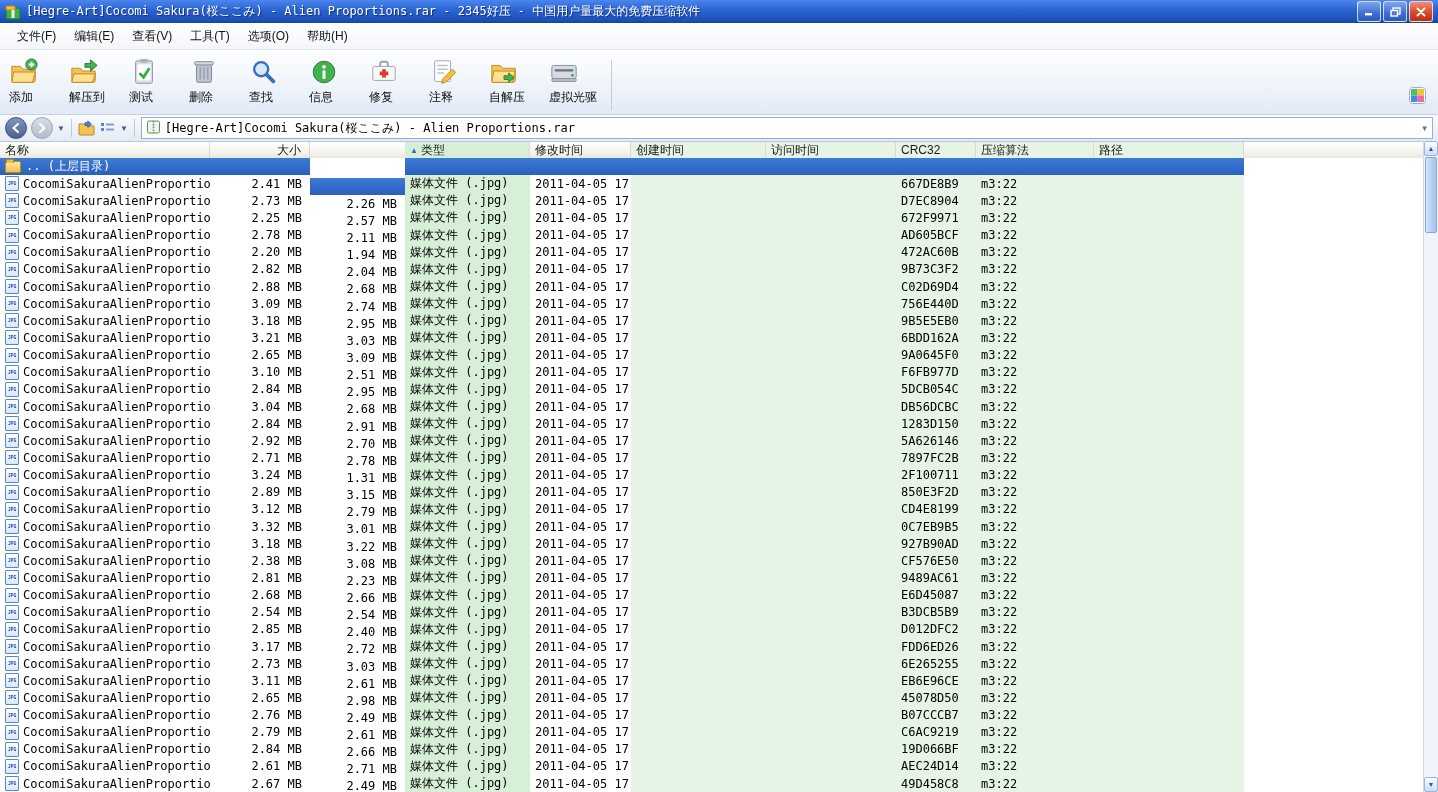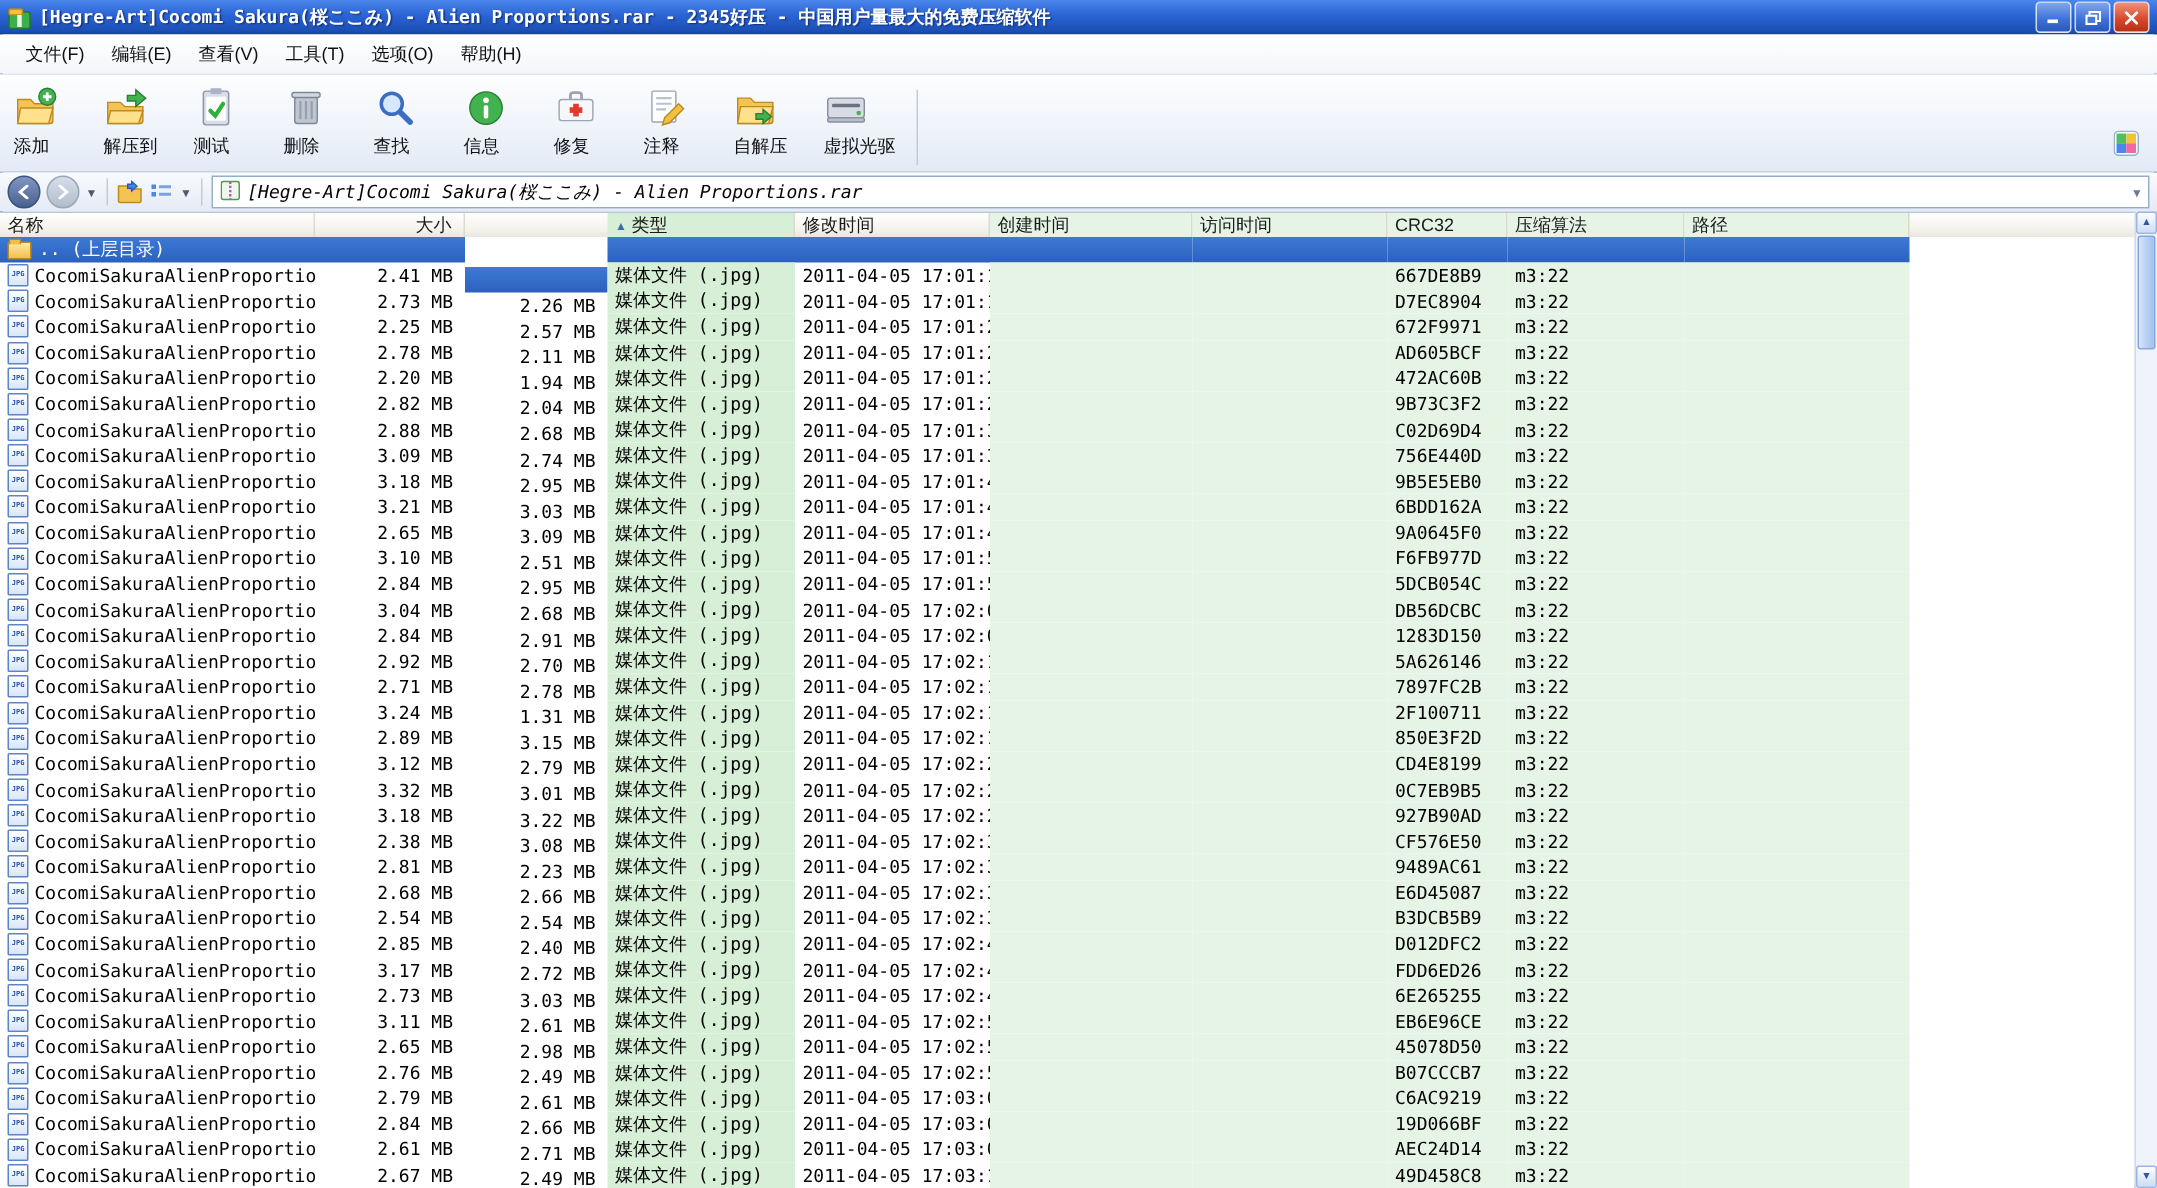--- a/index.html
+++ b/index.html
@@ -3,21 +3,21 @@
 <meta charset="utf-8">
 <style>
   html,body{margin:0;padding:0;width:1438px;height:792px;overflow:hidden;
     font-family:"Liberation Sans", sans-serif;background:#fff;}
   .window{position:relative;width:1438px;height:792px;box-shadow:inset 0 0 0 2px #1e53b8;}
 
   
   .titlebar{height:23px;background:linear-gradient(#4a86ec,#2a63d4 45%,#1c4fb4 90%,#17409a);
     display:flex;align-items:center;padding:0 5px;color:#fff;}
   .app-icon{width:16px;height:16px;margin-right:5px;flex:0 0 auto;}
-  .title-text{flex:1;font-size:12px;font-weight:bold;white-space:nowrap;overflow:hidden;
+  .title-text{flex:1;font-size:12px;font-weight:normal;white-space:nowrap;overflow:hidden;
     text-shadow:1px 1px 1px #123178;font-family:"DejaVu Sans Mono","Liberation Mono",monospace;}
   .win-btn{width:22px;height:19px;margin-left:2px;border-radius:3px;border:1px solid rgba(255,255,255,.75);
     display:flex;align-items:center;justify-content:center;flex:0 0 auto;
     background:linear-gradient(#7fa5ee,#3c6fd6 60%,#2a58ba);}
   .win-btn.close{background:linear-gradient(#ef9178,#d84a2c 55%,#b53014);}
 
   
   .menubar{height:26px;display:flex;align-items:center;padding-left:8px;font-size:12px;
     background:linear-gradient(#ffffff,#f3f6fa);border-bottom:1px solid #e2e7ef;color:#111;}
   .menu-item{padding:4px 9px;}
@@ -36,21 +36,21 @@
     background:linear-gradient(#f9fbfd,#e4ebf5);border-bottom:1px solid #b9c7da;box-sizing:border-box;}
   .nav-circle{width:20px;height:20px;border-radius:50%;display:flex;align-items:center;justify-content:center;flex:0 0 auto;}
   .nav-back{background:radial-gradient(circle at 35% 30%,#7b94c2,#45engage 0);background:linear-gradient(#76central,#fff);}
   .nav-back{background:linear-gradient(#7e96c0,#4a628e);border:1px solid #3a5280;}
   .nav-fwd{background:linear-gradient(#d5dde8,#b2bdcc);border:1px solid #9aa6b8;}
   .mini-caret{font-size:8px;color:#4a5a74;}
   .addr-sep{width:1px;height:18px;background:#c2ccd8;margin:0 2px;}
   .small-tool{width:17px;height:16px;}
   .address-field{flex:1;height:20px;background:#fff;border:1px solid #97adcc;display:flex;align-items:center;
     gap:5px;padding:0 5px;font-size:12px;white-space:nowrap;overflow:hidden;
-    font-family:"DejaVu Sans Mono","Liberation Mono",monospace;font-style:italic;}
+    font-family:"DejaVu Sans Mono","Liberation Mono",monospace;}
   .address-field .caret-end{margin-left:auto;font-size:8px;color:#6a7a94;}
 
   
   .list-header{height:17px;display:flex;font-size:12px;color:#1a1a1a;
     background:linear-gradient(#ffffff,#f3f2ec 70%,#e9e7de);border-bottom:1px solid #cfcdc1;box-sizing:border-box;}
   .hcell{border-right:1px solid #ddd9cc;display:flex;align-items:center;padding:0 5px;box-sizing:border-box;
     white-space:nowrap;overflow:hidden;flex:0 0 auto;}
   .hcell.r{justify-content:flex-end;}
   .hfill{flex:1;border-right:none;}
   .sort-arrow{font-size:8px;margin-right:3px;color:#3a6ea5;}
@@ -58,21 +58,21 @@
   
   .rows{position:absolute;top:158px;left:0;right:15px;bottom:0;overflow:hidden;background:#fff;
     font-family:"DejaVu Sans Mono","Liberation Mono",monospace;font-size:12px;color:#000;}
   .row{display:flex;height:17.15px;align-items:center;}
   .cell{box-sizing:border-box;height:100%;display:flex;align-items:center;padding:0 5px;
     white-space:nowrap;overflow:hidden;flex:0 0 auto;}
   .c0{width:210px;}
   .c1{width:100px;justify-content:flex-end;padding-right:8px;}
   .c2{width:95px;justify-content:flex-end;padding-right:8px;margin-top:40px;}
   .c3{width:125px;background:#d7efd7;}
-  .c4{width:130px;}
+  .c4{width:101px;}
   .c5{width:135px;background:#e6f4e6;}
   .c6{width:130px;background:#e6f4e6;}
   .c7{width:80px;background:#e6f4e6;}
   .c8{width:118px;background:#e6f4e6;}
   .c9{width:150px;background:#e6f4e6;}
   .row.selected .cell{background:linear-gradient(#3d79d6,#2b61bd);color:#fff;}
 
   .jpg-icon{width:12px;height:13px;border:1px solid #5d84c4;background:linear-gradient(#ffffff,#d9e6fa);
     margin-right:4px;display:inline-flex;align-items:center;justify-content:center;flex:0 0 auto;border-radius:1px;}
   .jpg-icon b{font-size:9px;transform:scale(.52);font-weight:bold;color:#1d4fae;line-height:1;}

